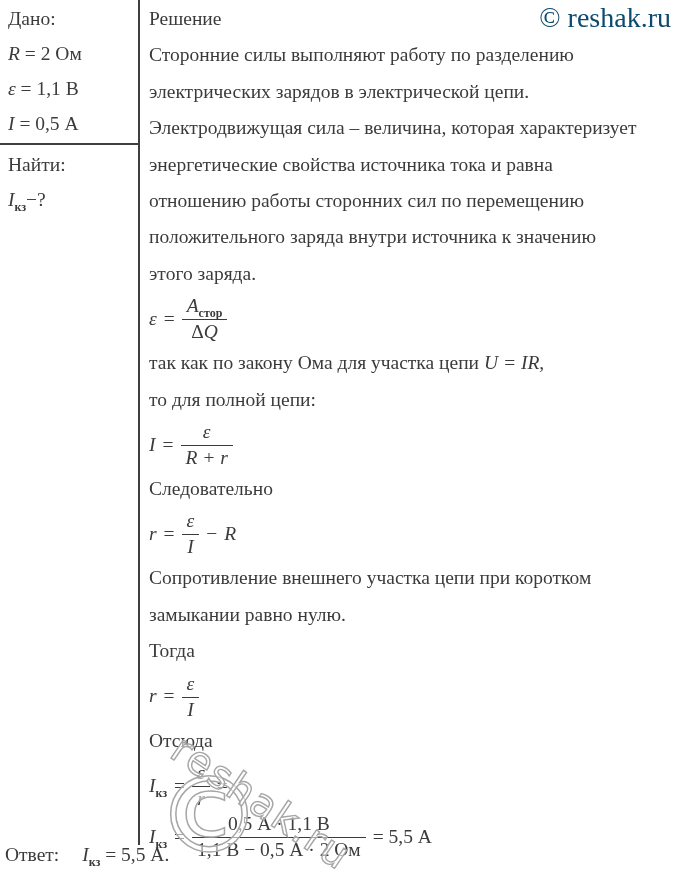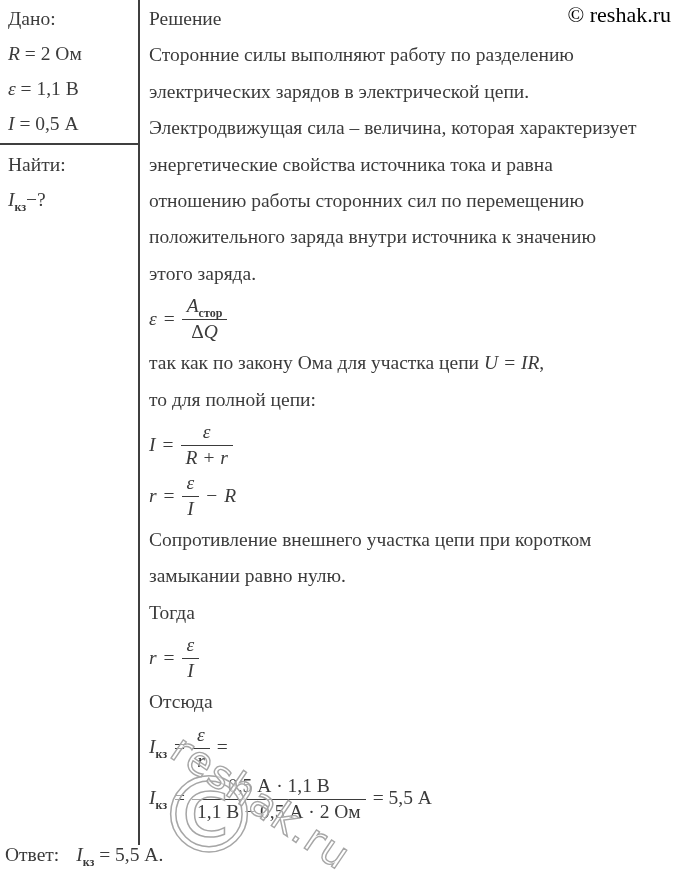--- a/index.html
+++ b/index.html
@@ -1,33 +1,33 @@
 <!DOCTYPE html>
 <html><head>
 <meta charset="utf-8">
 <style>
   html,body{margin:0;padding:0;background:#ffffff;}
   .page{position:relative;width:679px;height:871px;background:#ffffff;overflow:hidden;
         font-family:"Liberation Serif", serif;color:#3b3b3b;}
-  .copyright{position:absolute;top:2px;right:8px;font-size:22px;color:#000000;white-space:nowrap;}
+  .copyright{position:absolute;top:2px;right:8px;font-size:28px;color:#0c4a6e;white-space:nowrap;}
   .divider{position:absolute;left:138px;top:0;width:2px;height:845px;background:#3f3f3f;}
   .given-col{position:absolute;left:8px;top:1px;width:126px;font-size:19.5px;}
   .given-row{line-height:35px;white-space:nowrap;margin:0;}
   .given-hr{border:0;border-top:2px solid #3f3f3f;width:138px;margin:2px 0 2px -8px;}
   .solution-col{position:absolute;left:149px;top:1px;width:528px;font-size:19.5px;}
   .line{margin:0;line-height:36.4px;white-space:nowrap;}
   .formula{display:flex;align-items:center;margin:2px 0;white-space:nowrap;font-size:19.5px;}
   .formula > *{margin-right:7px;}
   .frac{display:inline-block;text-align:center;vertical-align:middle;}
   .num{display:block;border-bottom:1.7px solid #3b3b3b;padding:1px 5px 2px;line-height:22px;text-align:center;}
   .den{display:block;padding:1px 5px 0;line-height:22px;}
   sub{font-size:12px;line-height:0;font-weight:bold;}
   i{font-style:italic;}
   .answer{position:absolute;left:5px;top:842px;font-size:19.5px;line-height:26px;white-space:nowrap;}
-  .answer > .lbl{margin-right:17px;}
+  .answer > .lbl{margin-right:23px;}
   .watermark{position:absolute;left:0;top:0;z-index:5;pointer-events:none;}
 </style>
 </head>
 <body>
 
 <div class="page">
 
   <svg class="watermark" width="679" height="871" viewBox="0 0 679 871">
     <text x="156" y="852" font-size="106" font-family="DejaVu Sans, sans-serif" fill="rgba(255,255,255,0.55)" stroke="#a6a6a6" stroke-width="1.5">©</text>
     <text x="168" y="756" font-size="40" letter-spacing="2" font-family="DejaVu Sans, sans-serif" transform="rotate(34 168 756)" fill="rgba(255,255,255,0.55)" stroke="#a6a6a6" stroke-width="1.4">reshak.ru</text>
@@ -71,20 +71,21 @@
 
     <div class="formula">
       <i>I</i>
       <span>=</span>
       <span class="frac">
         <span class="num"><i>ε</i></span>
         <span class="den"><i>R + r</i></span>
       </span>
     </div>
 
+    <p class="line">Следовательно</p>
 
     <div class="formula">
       <i>r</i>
       <span>=</span>
       <span class="frac">
         <span class="num"><i>ε</i></span>
         <span class="den"><i>I</i></span>
       </span>
       <span>−</span>
       <i>R</i>

